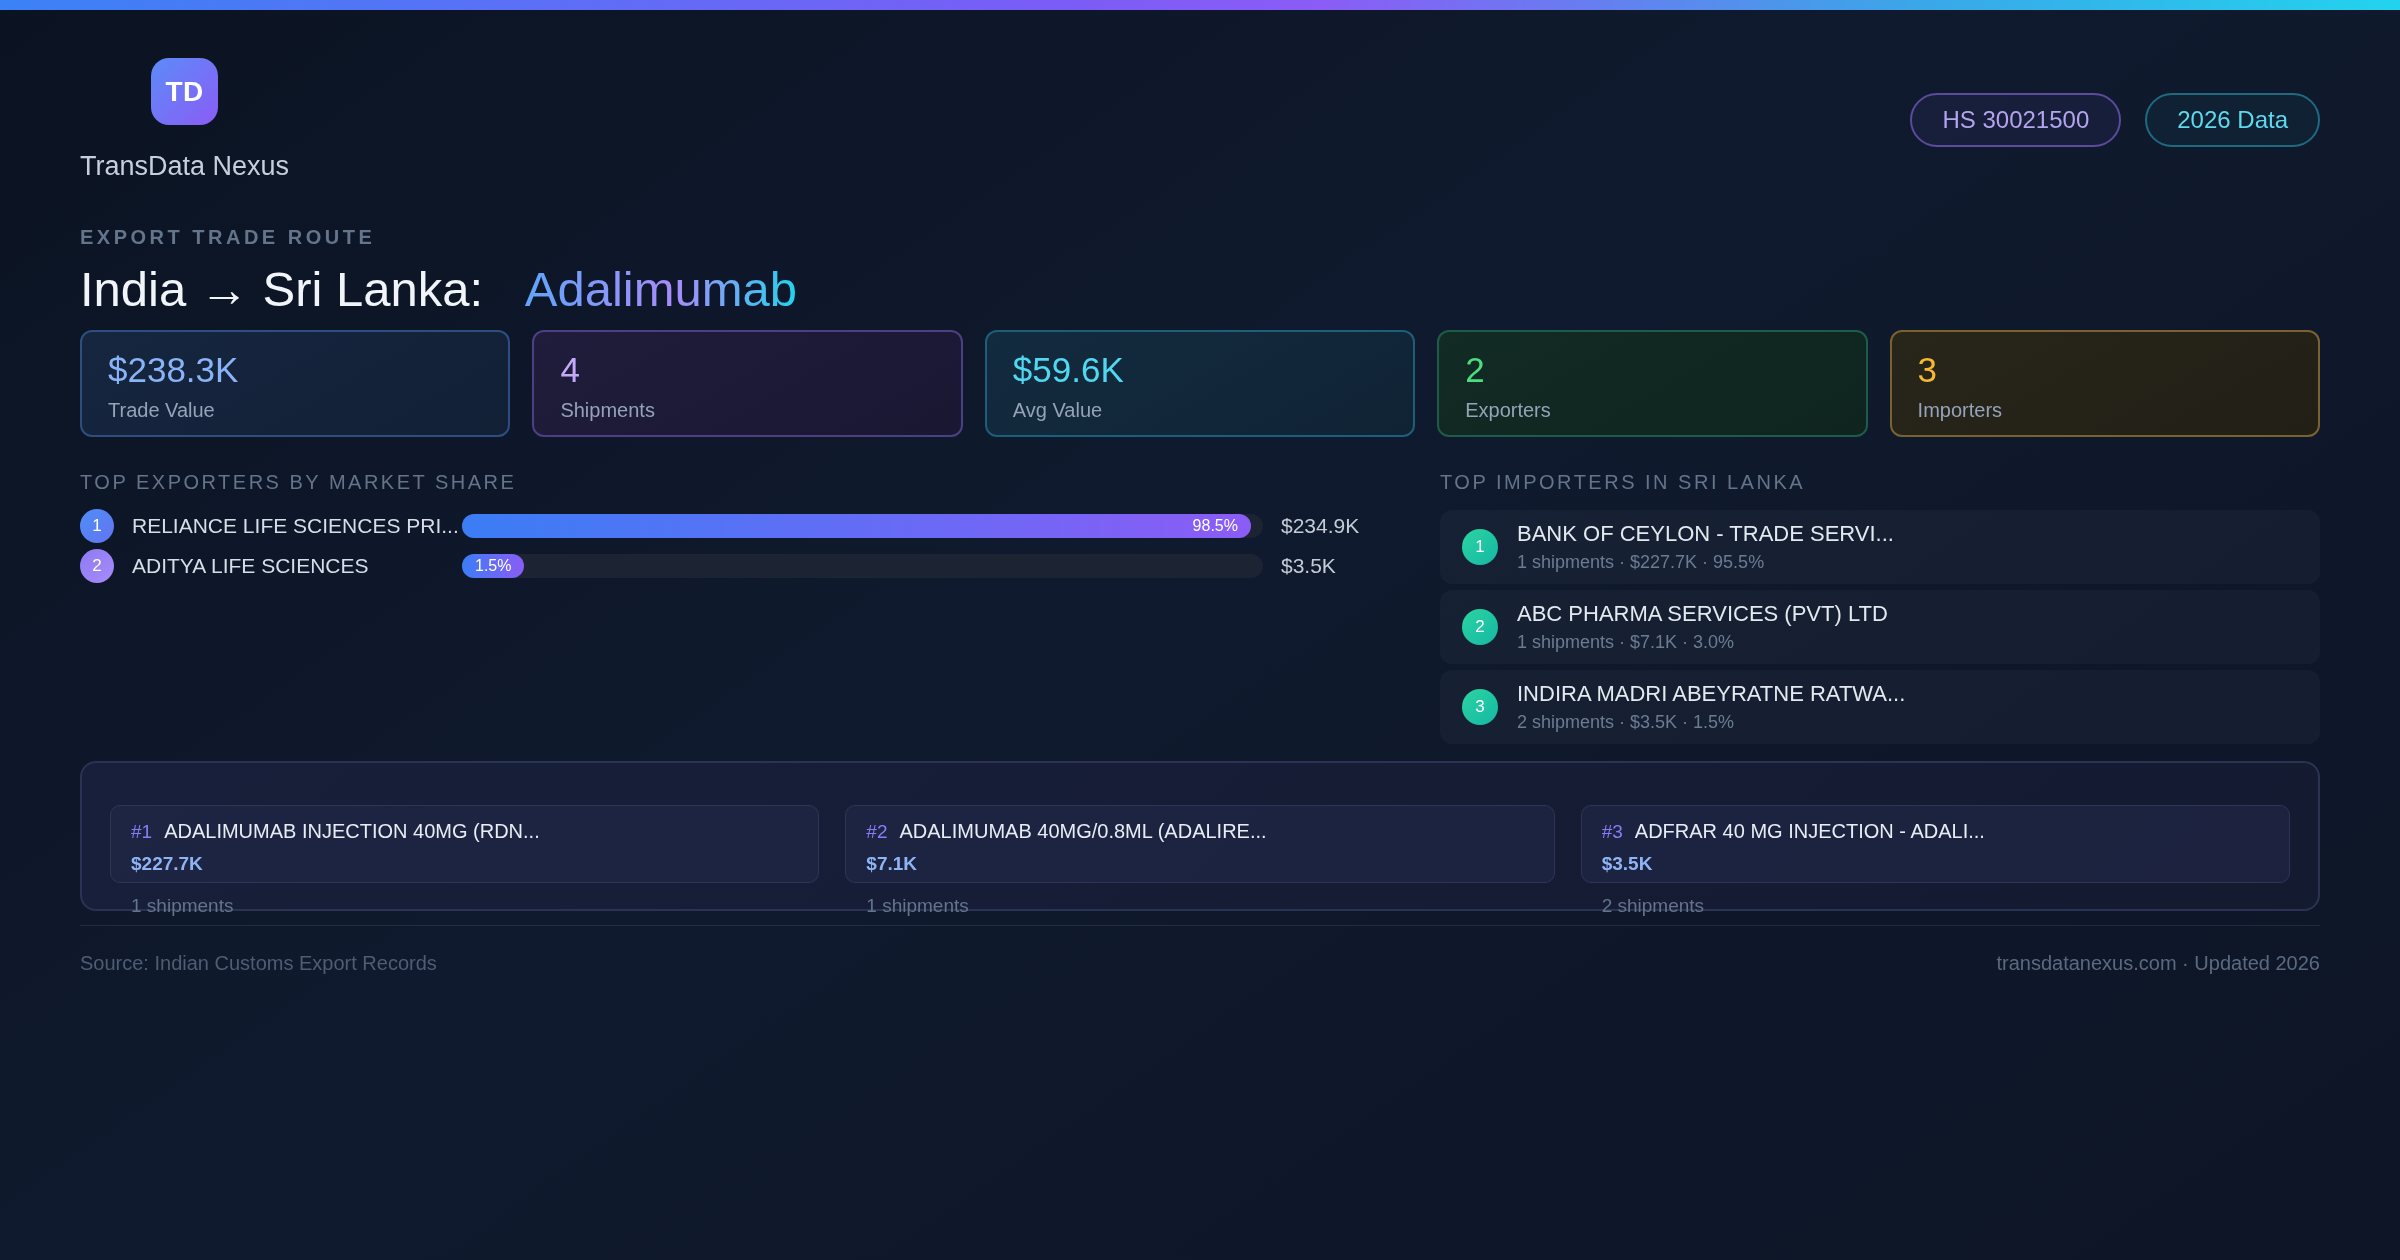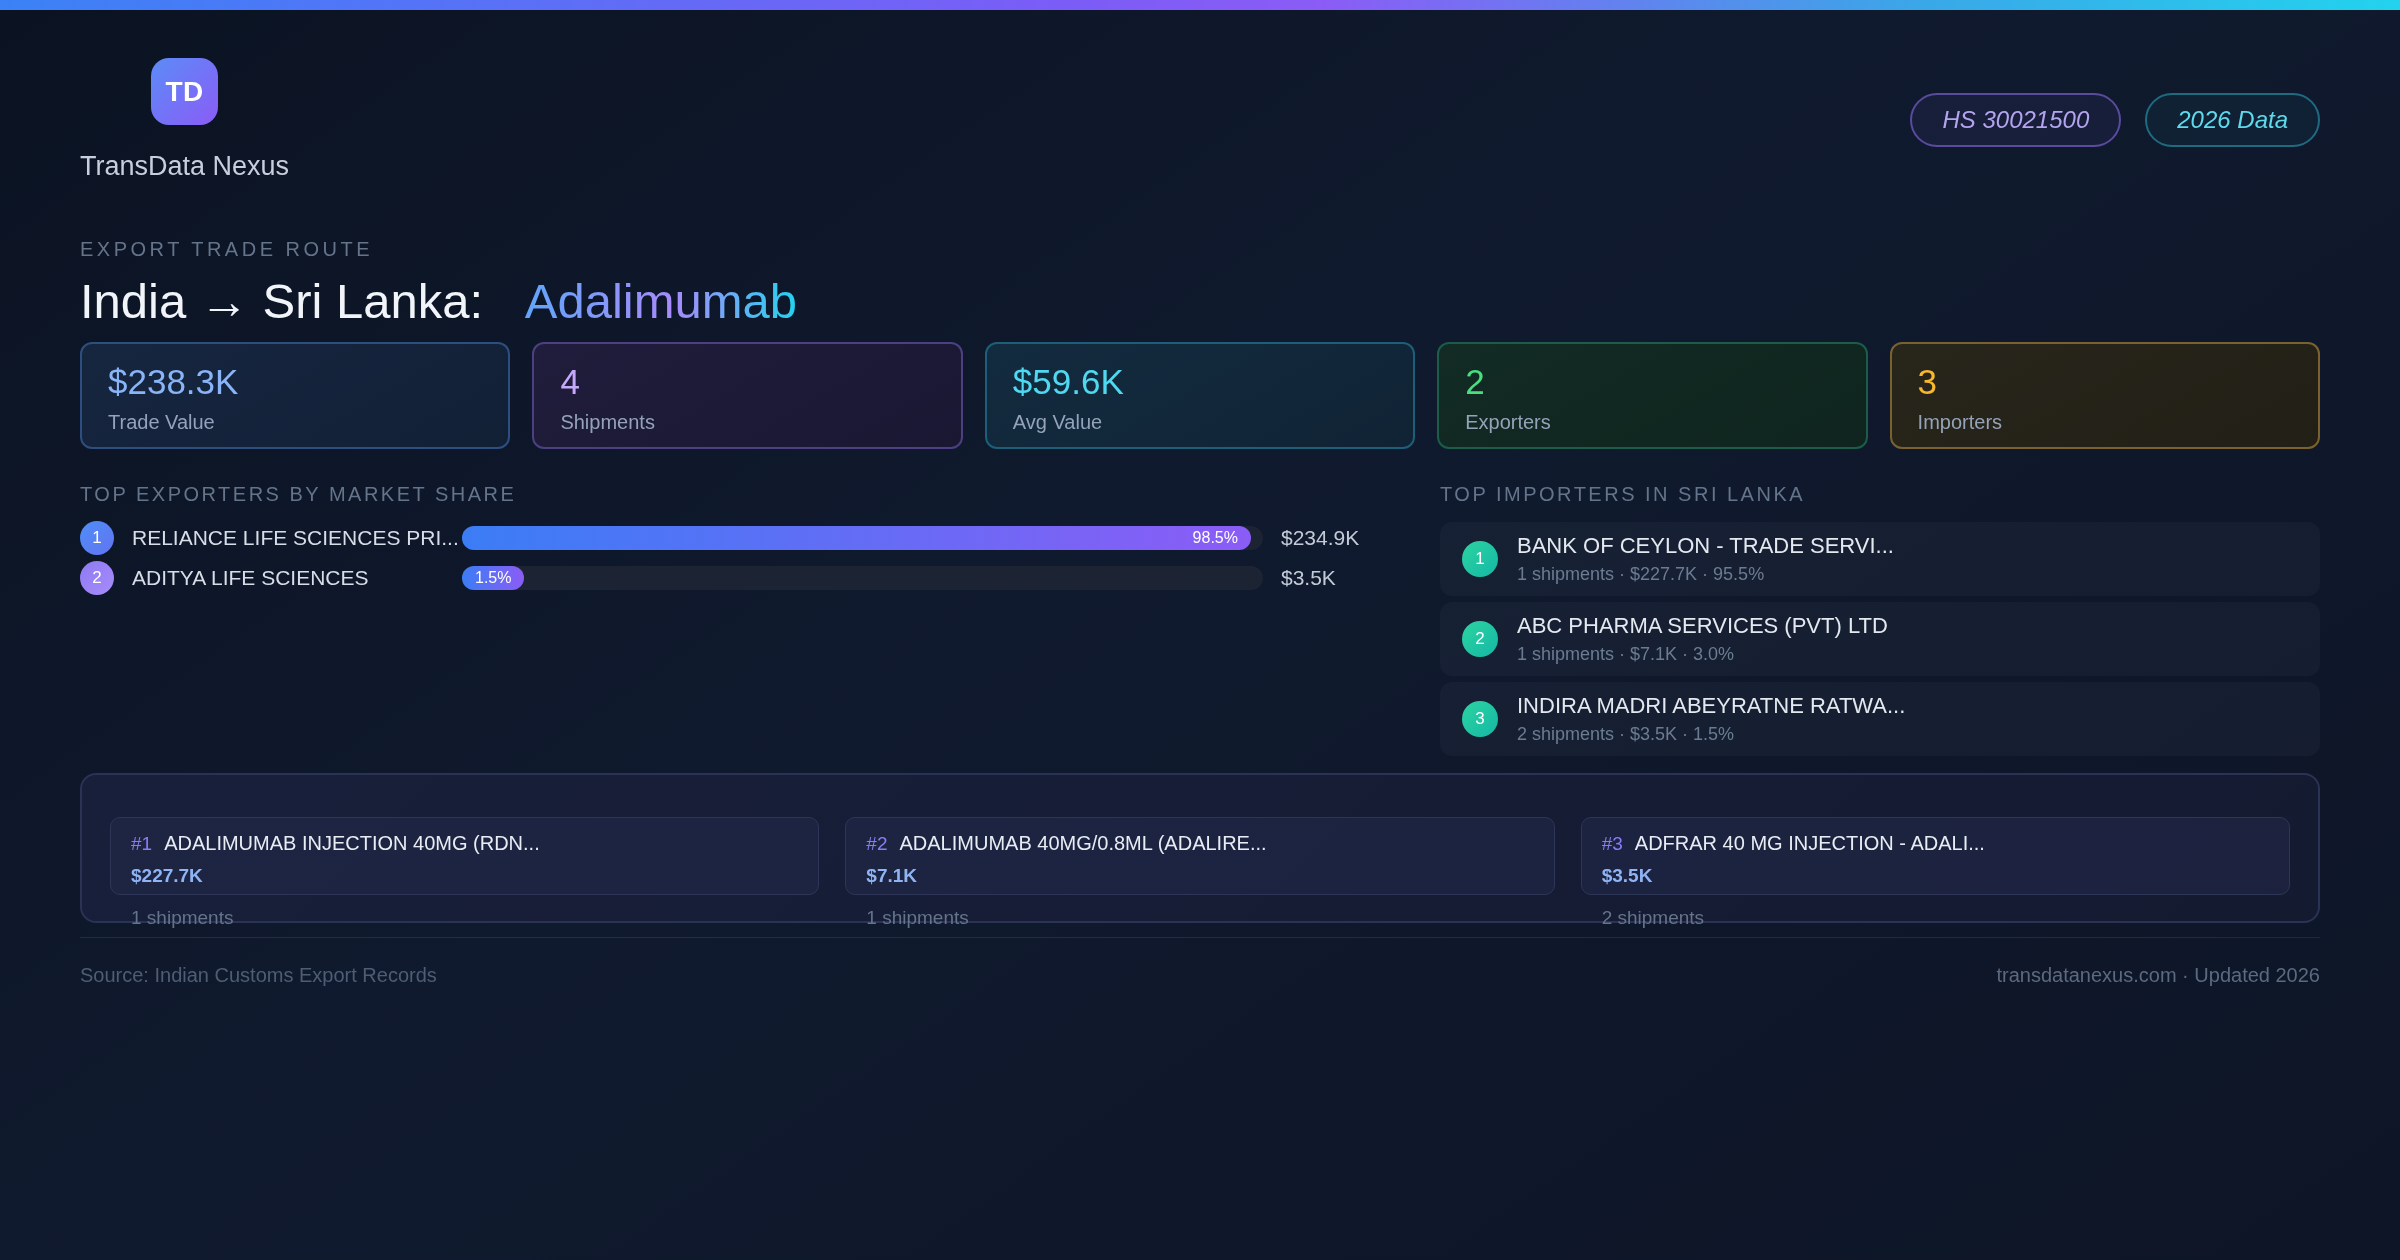--- a/index.html
+++ b/index.html
@@ -20,26 +20,26 @@
   .topbar { margin-top:48px; display:flex; align-items:center; justify-content:space-between; }
   .brand { display:flex; align-items:center; gap:26px;flex-direction:column; }
   .logo {
     width:67px; height:67px; border-radius:18px;
     background:linear-gradient(135deg,#5b8cf8,#8b5cf6);
     display:flex; align-items:center; justify-content:center;
     color:#fff; font-size:28px; font-weight:600; letter-spacing:.5px;
   }
   .app-name { font-size:27px; color:#c6cfdb; font-weight:400; }
   .badges { display:flex; gap:24px; }
-  .badge { border-radius:999px; padding:11px 30px; font-size:24px;font-style:italic; }
+  .badge { border-radius:999px; padding:11px 30px; font-size:24px; }
   .badge.purple { border:2px solid #5b4a9e; color:#b4a4ee; background:rgba(99,82,180,.10); }
   .badge.cyan   { border:2px solid #1e6b80; color:#5fd9ec; background:rgba(30,107,128,.10); }
 
   
-  .eyebrow { margin-top:56px; font-size:20px; letter-spacing:3.5px; color:#64748b; font-weight:400; }
+  .eyebrow { margin-top:44px; font-size:20px; letter-spacing:3.5px; color:#64748b; font-weight:700; }
   h1 { margin-top:12px; font-size:49px; font-weight:400; color:#f1f5f9; line-height:1.15; }
   h1 .highlight {
     background:linear-gradient(90deg,#60a5fa 0%,#a78bfa 55%,#22d3ee 100%);
     -webkit-background-clip:text; background-clip:text; color:transparent;margin-left:28px;
   }
 
   
   .stats { margin-top:13px; display:grid; grid-template-columns:repeat(5,1fr); gap:22px; }
   .stat-card { height:107px; border-radius:12px; padding:18px 26px; }
   .stat-value { font-size:35px; font-weight:500; }

